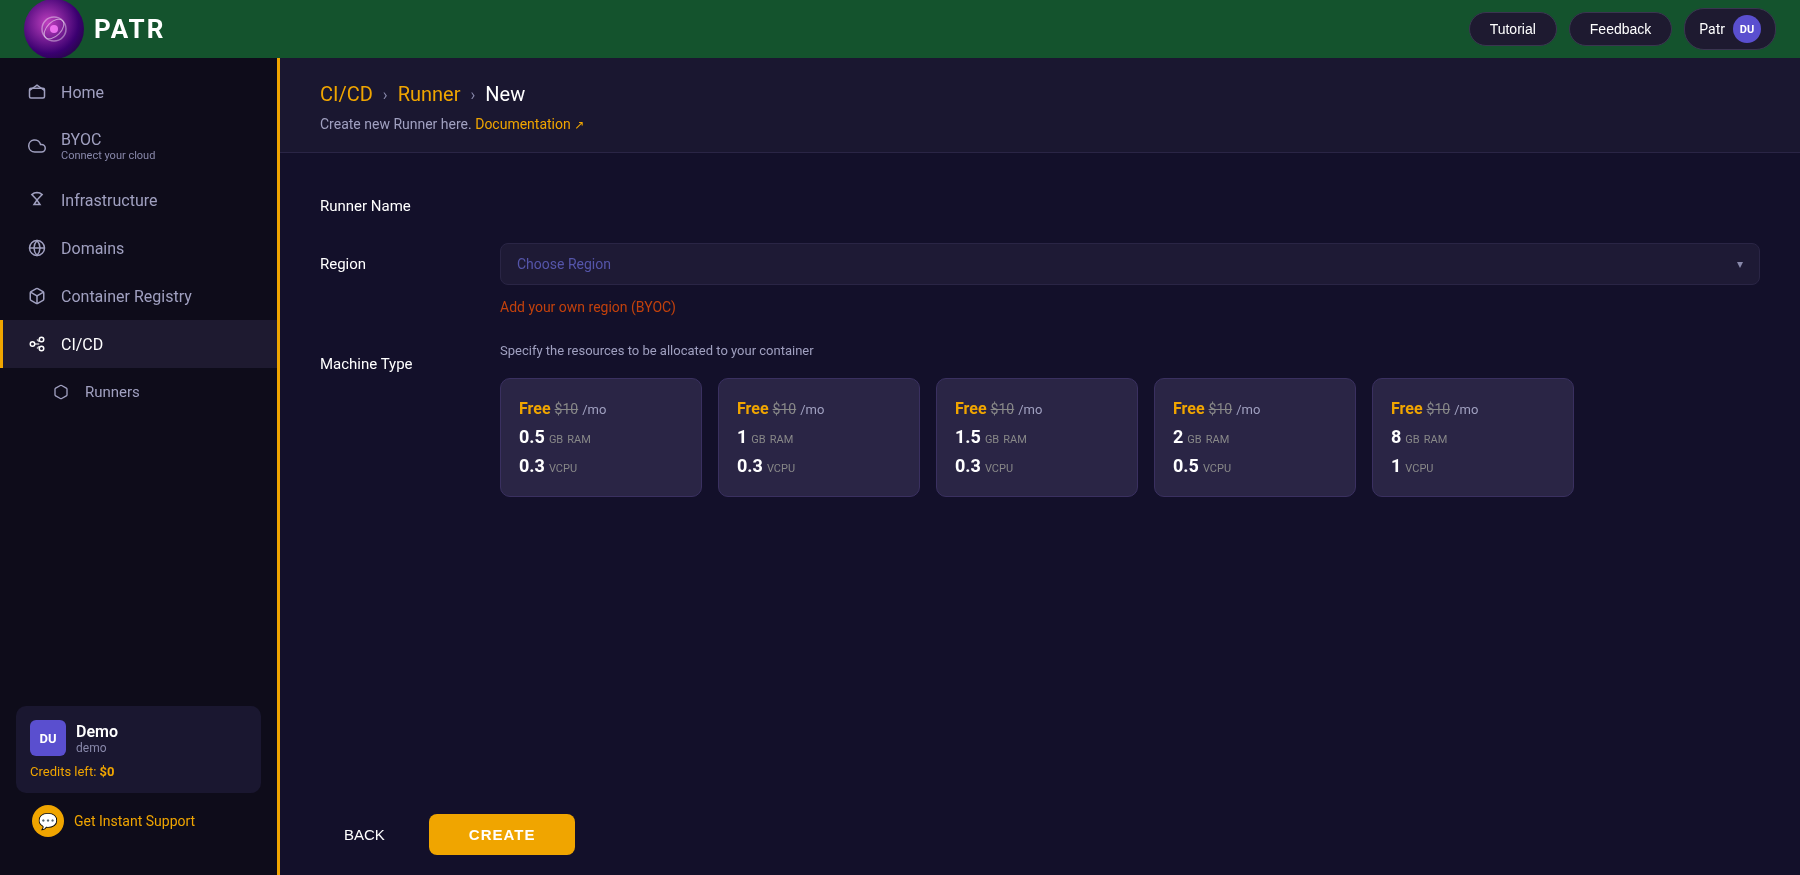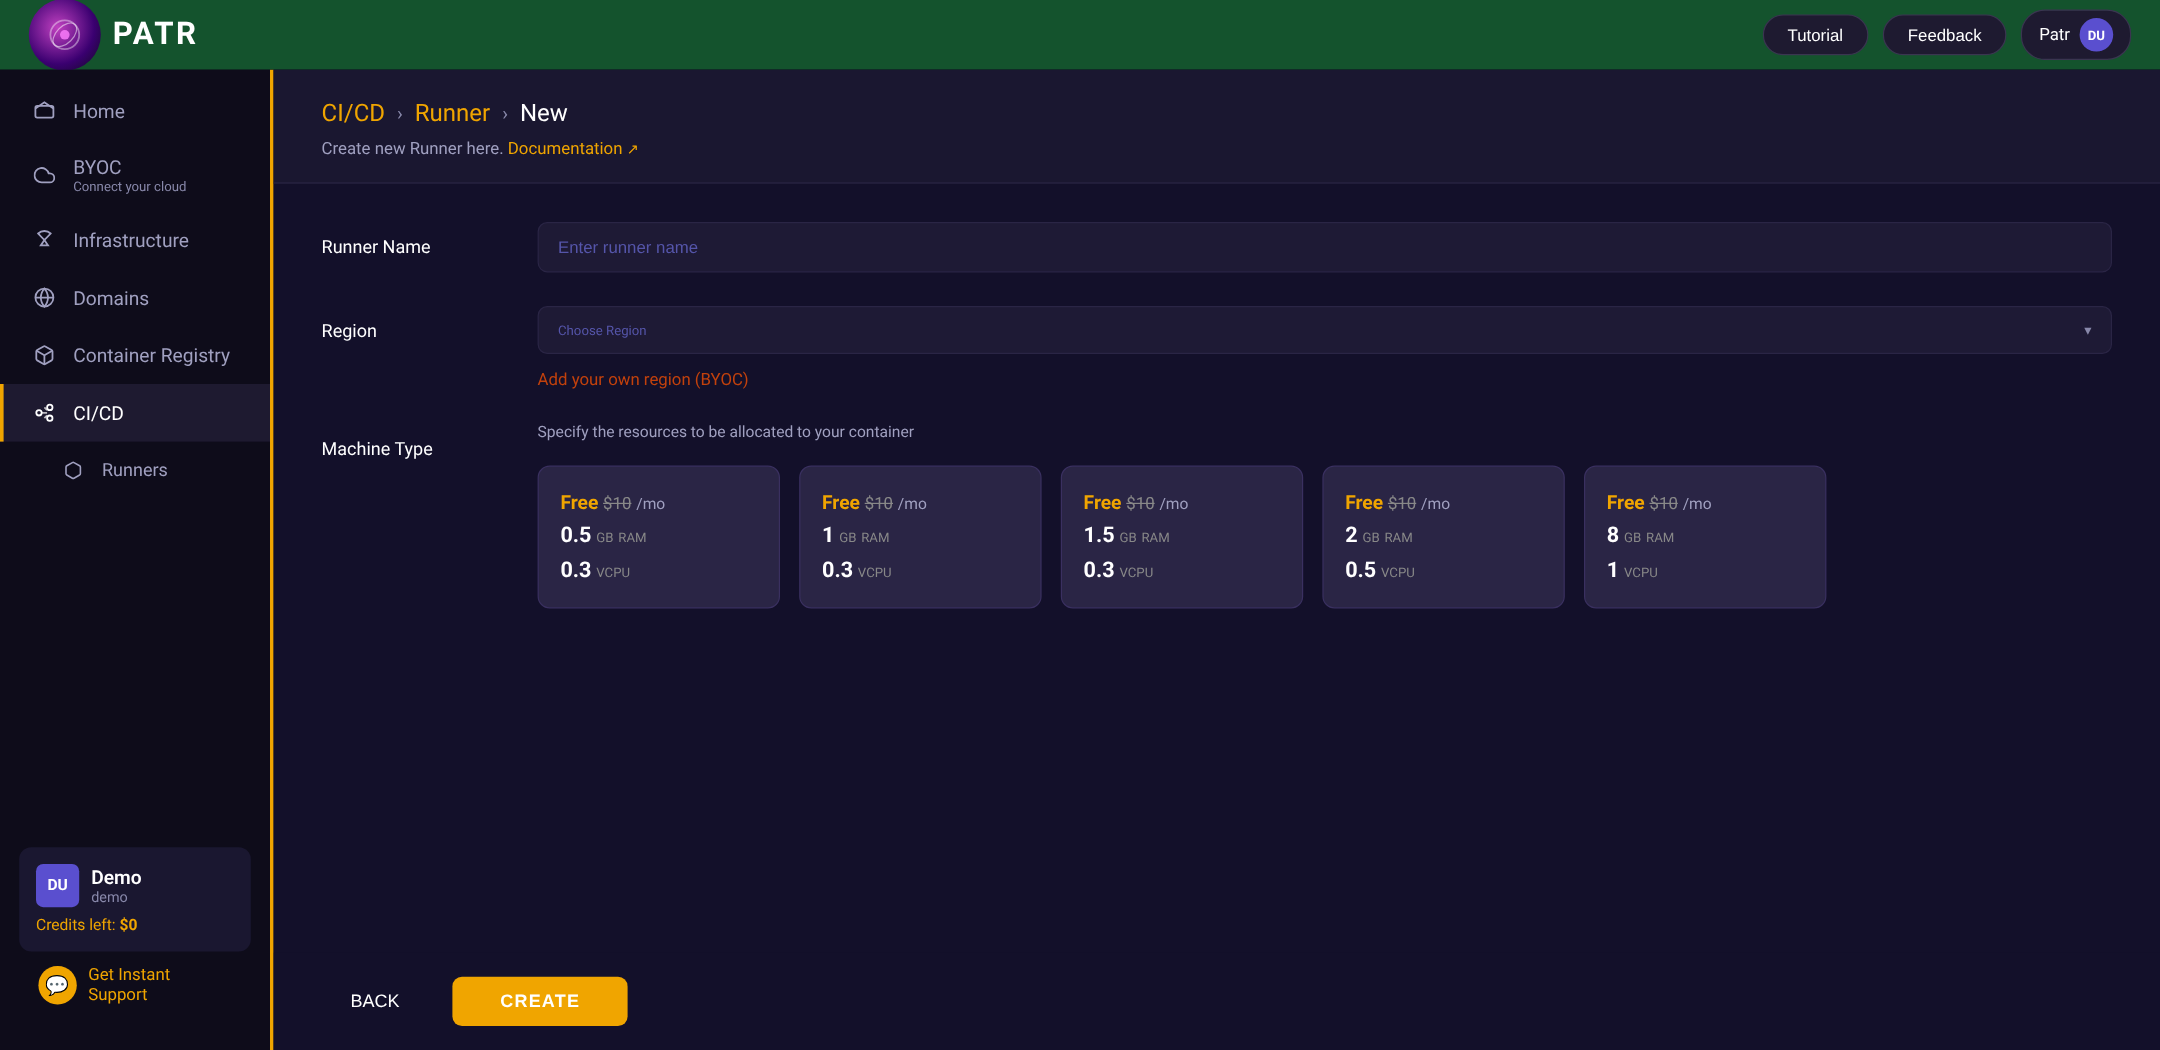--- a/index.html
+++ b/index.html
@@ -74,21 +74,21 @@
 
     
     .layout {
       display: flex;
       flex: 1;
       overflow: hidden;
     }
 
     
     .sidebar {
-      width: 228px;
+      width: 280px;
       background: #0e0c1a;
       border-right: 3px solid #f0a500;
       display: flex;
       flex-direction: column;
       padding: 10px 0;
       flex-shrink: 0;
     }
     .nav-item {
       display: flex;
       align-items: center;
@@ -243,21 +243,21 @@
       flex: 1;
       background: #1e1a35;
       border: 1px solid #2a2545;
       border-radius: 8px;
       padding: 12px 16px;
       display: flex;
       align-items: center;
       justify-content: space-between;
       cursor: pointer;
     }
-    .region-placeholder { color: #5555aa; font-size: 11px; }
+    .region-placeholder { color: #5555aa; font-size: 14px; }
     .region-chevron { color: #8888aa; font-size: 12px; }
 
     .byoc-link {
       color: #c2410c;
       font-size: 14px;
       cursor: pointer;
       padding-top: 6px;
     }
 
     .machine-type-section {
@@ -477,21 +477,20 @@
         <span>Create new Runner here.</span>
         <a class="doc-link">Documentation</a>
         <span style="color:#f0a500; font-size:12px;"> ↗</span>
       </div>
     </div>
 
     <div class="form-area">
 
       <div class="form-row">
         <div class="form-label">Runner Name</div>
-        <input class="form-input" type="text" placeholder="Enter runner name" style="">
       </div>
 
       <div class="form-row">
         <div class="form-label">Region</div>
         <div style="flex:1; display:flex; flex-direction:column; gap:8px;">
           <div class="region-select">
             <span class="region-placeholder">Choose Region</span>
             <span class="region-chevron">▾</span>
           </div>
           <div class="byoc-link">Add your own region (BYOC)</div>

